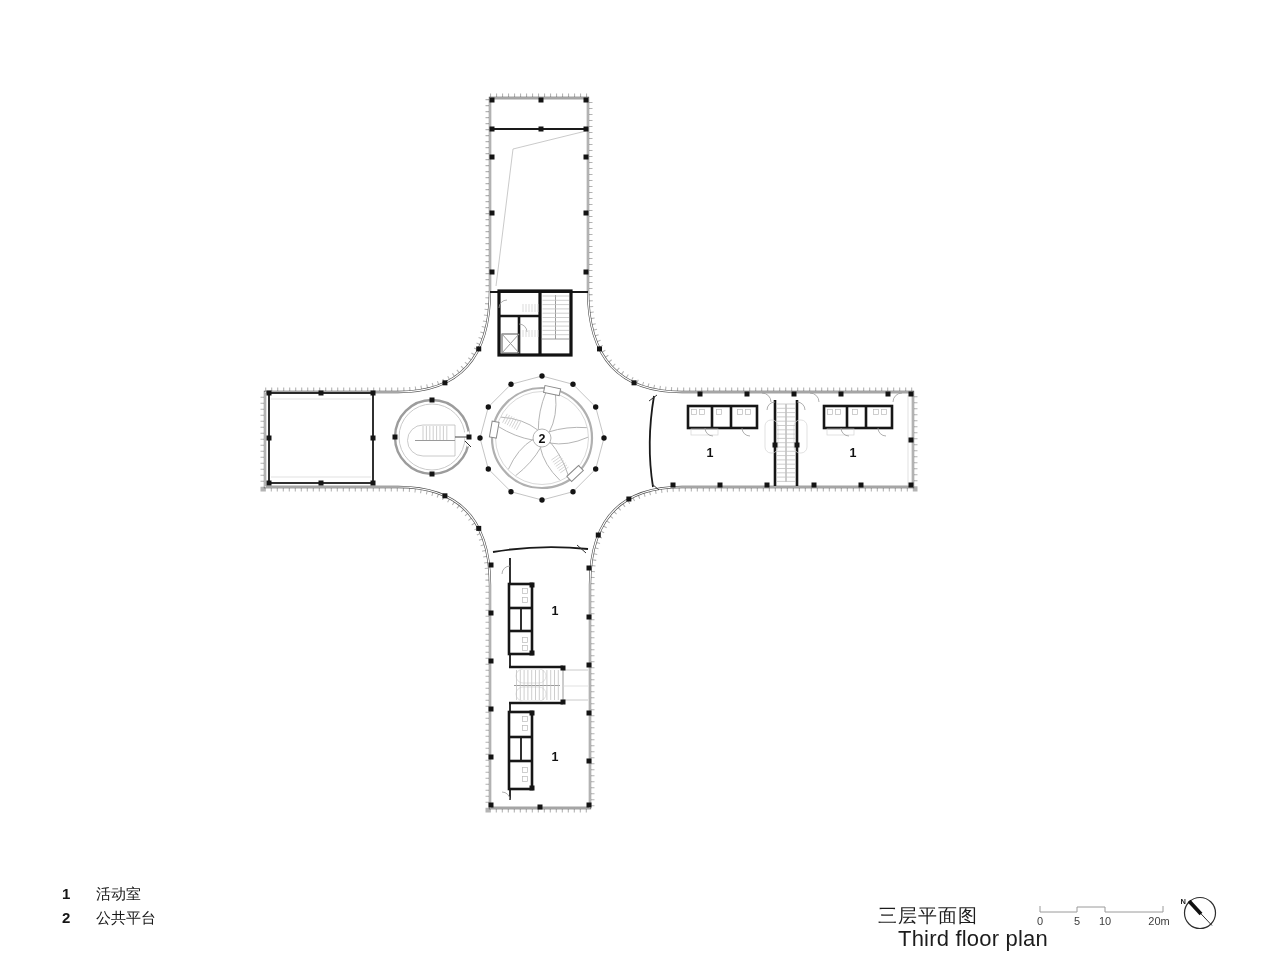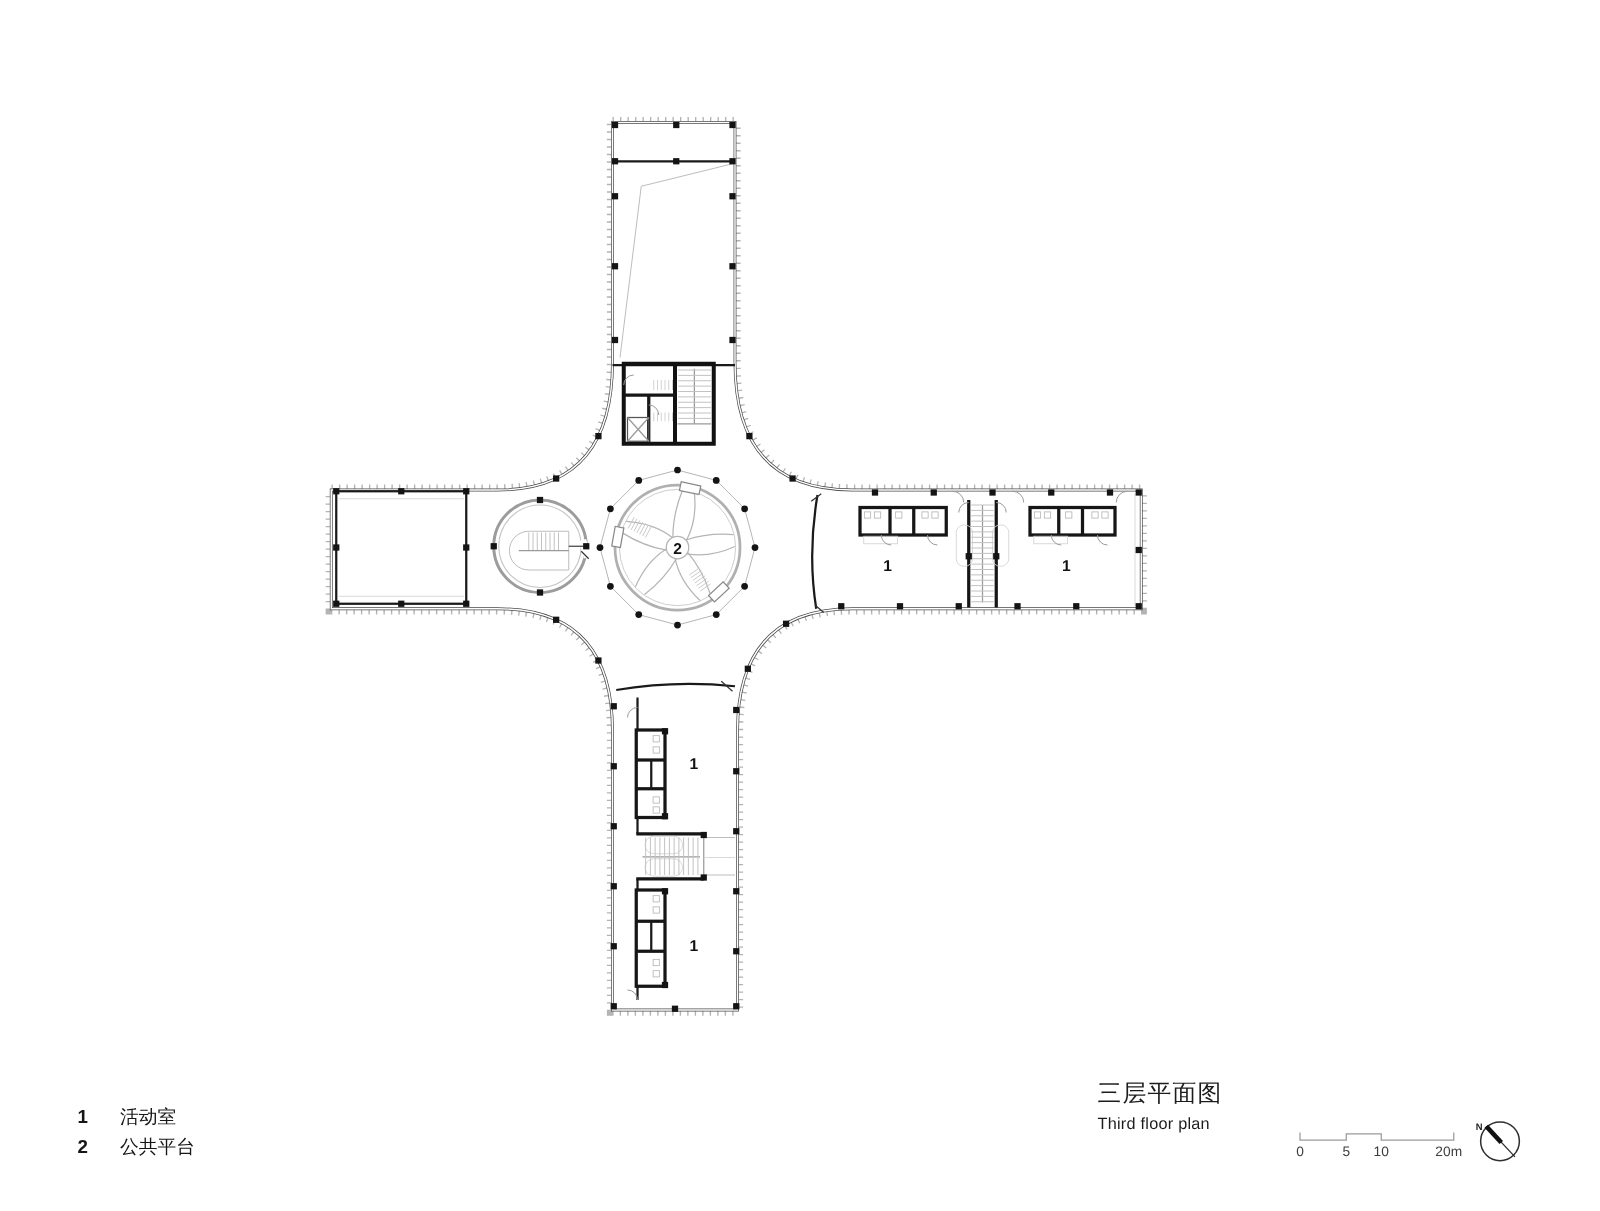--- a/index.html
+++ b/index.html
@@ -18,23 +18,23 @@
   .tn2{fill:none;stroke:#d4d4d4;stroke-width:.7;}
   .gray{fill:none;stroke:#9a9a9a;stroke-width:1;}
   .arc{fill:none;stroke:#9a9a9a;stroke-width:.8;}
   .lbl{font:700 12.5px "Liberation Sans",sans-serif;fill:#111;text-anchor:middle;}
   .slbl{font:11px "Liberation Sans",sans-serif;fill:#3d3d3d;text-anchor:middle;}
   .nlbl{font:700 7.5px "Liberation Sans",sans-serif;fill:#222;text-anchor:end;}
   
   .legend{position:absolute;left:62px;top:882px;color:#161616;font-size:15px;}
   .legend-row{display:flex;line-height:24px;}
   .legend-num{font-weight:700;width:34px;}
-  .titleblock{position:absolute;left:878px;top:864px;color:#1c1c1c;}
+  .titleblock{position:absolute;left:878px;top:904px;color:#1c1c1c;}
   .title-zh{font-size:19px;letter-spacing:1px;line-height:23px;}
-  .title-en{font-size:13px;letter-spacing:.2px;line-height:24px;}
+  .title-en{font-size:22px;letter-spacing:.2px;line-height:24px;margin-left:20px;}
 </style>
 </head>
 <body>
 
 <div id="canvas">
 
 <svg id="plan" width="1280" height="969" viewBox="0 0 1280 969">
   <defs>
     <path id="cross" d="M490,98 L588,98 L588,290 Q588,392 682,392 L913,392 L913,487 L682,487 Q590,487 590,585 L590,808 L490,808 L490,585 Q490,487 398,487 L265,487 L265,392 L398,392 Q490,392 490,290 Z"></path>
   </defs>

